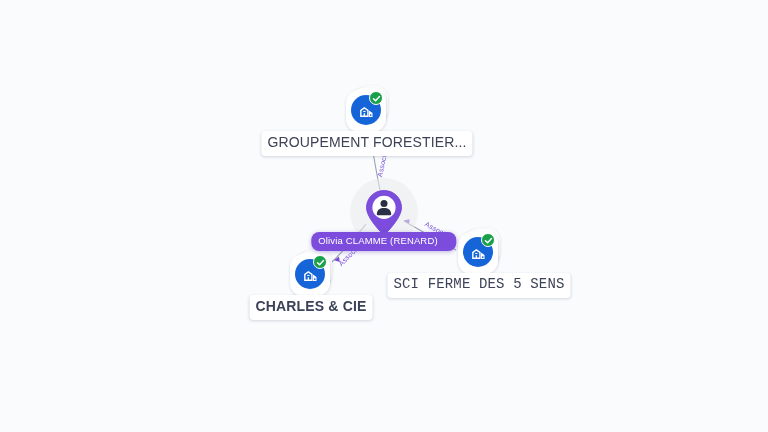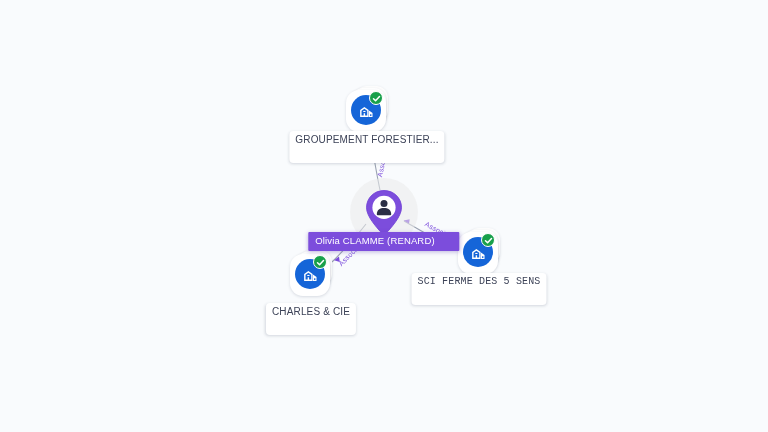--- a/index.html
+++ b/index.html
@@ -117,34 +117,34 @@
   }
   .pin svg { display: block; }
 
   
   .node-label {
     position: absolute;
     transform: translateX(-50%);
     white-space: nowrap;
     background: #ffffff;
     color: #3c4257;
-    font-size: 10px;
+    font-size: 14px;
     letter-spacing: .15px;
     line-height: 1;
-    padding: 4px 6px 18px 6px;
+    padding: 4px 6px 7px 6px;
     border-radius: 4px;
     box-shadow: 0 1px 3px rgba(40,50,80,.18);
     font-family: "Liberation Sans", sans-serif;
   }
   .node-label.focus-label {
     background: #7c4ddc;
     color: #ffffff;
     font-size: 9.5px;
-    padding: 4px 25px 5px 7px;
-    border-radius: 1px;
+    padding: 4px 19px 5px 7px;
+    border-radius: 8px;
     box-shadow: 0 1px 4px rgba(80,50,170,.35);
   }
 
   
   .edge-label {
     position: absolute;
     color: #7c4ddc;
     font-size: 7px;
     letter-spacing: .2px;
     line-height: 1;
@@ -234,21 +234,21 @@
           <path d="M15.5 21V12l5 3.4V21h-5zm1.6-1.4h1.8v-2.2h-1.8v2.2z"></path>
           <path d="M7.4 12.6h3.2v1.5H7.4z"></path>
         </svg>
       </div>
       <div class="verified-badge">
         <svg width="9" height="9" viewBox="0 0 24 24" fill="none" stroke="#ffffff" stroke-width="4" stroke-linecap="round" stroke-linejoin="round">
           <path d="M4 12.5 L9.5 18 L20 6.5"></path>
         </svg>
       </div>
     </div>
-    <div class="node-label" style="left:0px; top:28px;">CHARLES &amp; CIE</div>
+    <div class="node-label" style="left:0px; top:20px;font-weight:bold;">CHARLES &amp; CIE</div>
   </div>
 
   <div class="node" style="left:384px; top:212px;">
     <div class="focus-halo"></div>
     <div class="pin">
       <svg width="40" height="48" viewBox="0 0 40 48">
         <path d="M20 1.5 C10.0 1.5 2.5 9.2 2.5 18.6 C2.5 27.5 12.5 38.5 20 46.5
                  C27.5 38.5 37.5 27.5 37.5 18.6 C37.5 9.2 30.0 1.5 20 1.5 Z" fill="#7c4ddc" stroke="#6b39d4" stroke-width="0.8"></path>
         <circle cx="20" cy="18.4" r="11.6" fill="#ffffff"></circle>
         <g fill="#2a2f45">

